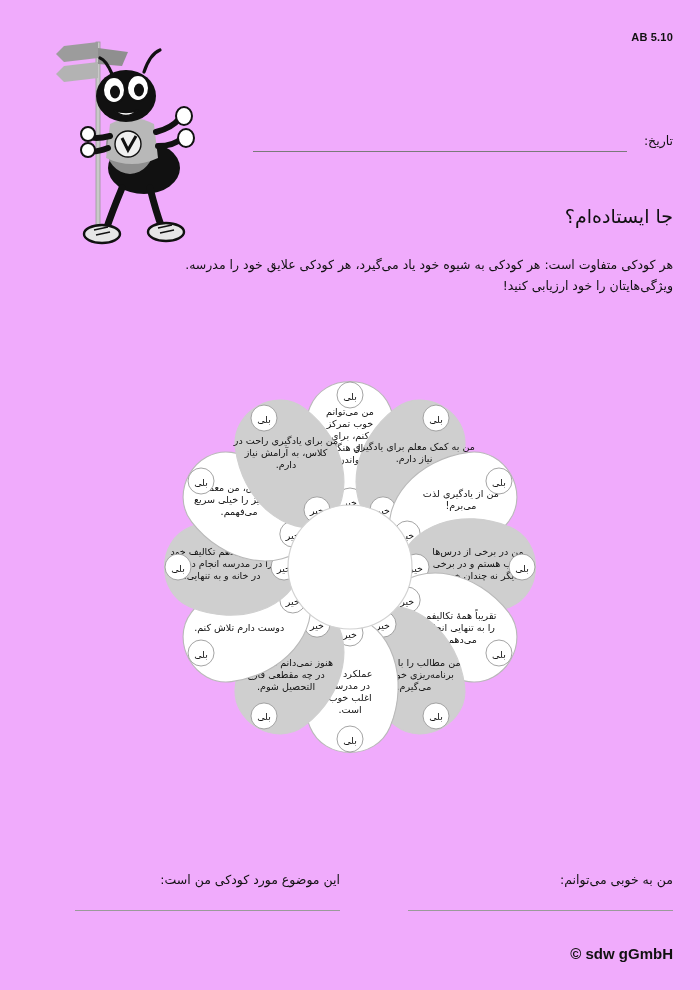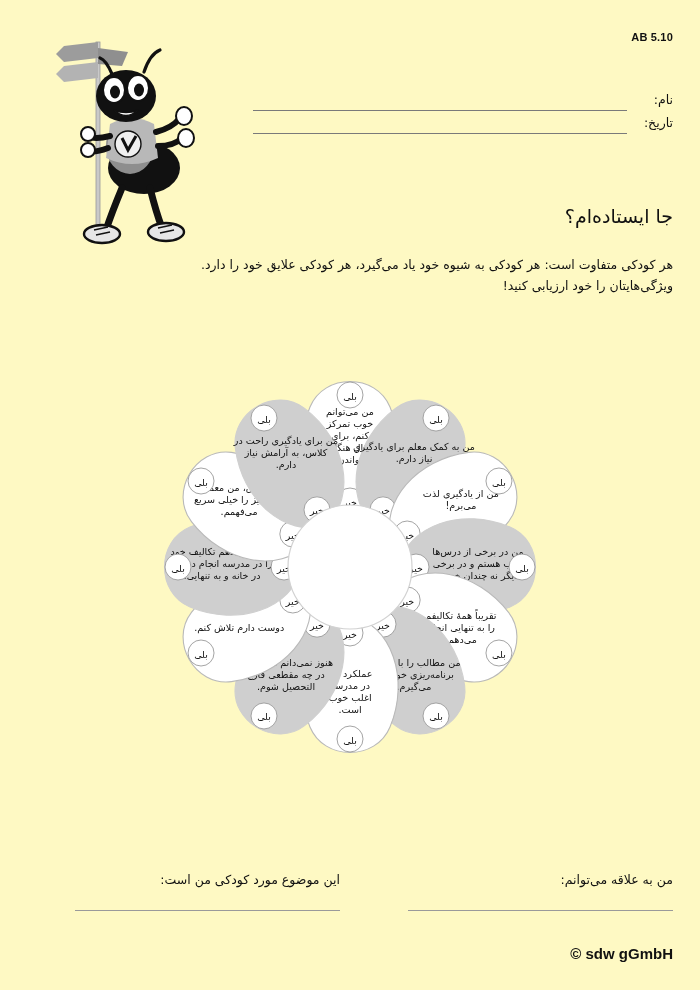--- a/index.html
+++ b/index.html
@@ -7,21 +7,21 @@
     padding: 0;
     background: #8c8c8c;
   }
   body {
     font-family: "DejaVu Sans", "Liberation Sans", sans-serif;
   }
   #page {
     position: relative;
     width: 700px;
     height: 990px;
-    background: #fef9c3;
+    background: #f0abfc;
     overflow: hidden;
     margin: 0 auto;
     box-sizing: border-box;
   }
 
   
   #sheet-code {
     position: absolute;
     top: 31px;
     right: 27px;
@@ -48,21 +48,21 @@
     direction: rtl;
   }
   .field-rule {
     position: absolute;
     right: 46px;
     left: 0;
     top: 18px;
     border-bottom: 1px solid #7a7a7a;
   }
   #field-name  { top: 92px; }
-  #field-date  { top: 115px; }
+  #field-date  { top: 133px; }
 
   
   #worksheet-title {
     position: absolute;
     top: 205px;
     right: 27px;
     font-size: 19px;
     color: #111;
     direction: rtl;
     text-align: right;
@@ -155,24 +155,20 @@
     direction: ltr;
   }
 </style>
 </head>
 <body>
 
 <div id="page">
 
   <div id="sheet-code">AB 5.10</div>
 
-  <div class="field-row" id="field-name">
-    <span class="field-label">نام:</span>
-    <span class="field-rule"></span>
-  </div>
 
   <div class="field-row" id="field-date">
     <span class="field-label">تاریخ:</span>
     <span class="field-rule"></span>
   </div>
 
   <svg id="mascot" viewBox="0 0 160 222">
 
     <rect x="44" y="14" width="4" height="198" fill="#c9c9c9" stroke="#9a9a9a" stroke-width="0.8"></rect>
 
@@ -214,21 +210,21 @@
     <path d="M70 160 q-10 24 -16 42" stroke="#111" stroke-width="7" fill="none" stroke-linecap="round"></path>
     <path d="M98 160 q6 24 12 40" stroke="#111" stroke-width="7" fill="none" stroke-linecap="round"></path>
 
     <ellipse cx="50" cy="206" rx="18" ry="9" fill="#e6e6e6" stroke="#111" stroke-width="2.4"></ellipse>
     <ellipse cx="114" cy="204" rx="18" ry="9" fill="#e6e6e6" stroke="#111" stroke-width="2.4"></ellipse>
     <path d="M42 202 l14 -3 M44 207 l14 -3" stroke="#111" stroke-width="1.6"></path>
     <path d="M106 200 l14 -3 M108 205 l14 -3" stroke="#111" stroke-width="1.6"></path>
   </svg>
 
   <div id="worksheet-title">جا ایستاده‌ام؟</div>
-  <div id="intro-text">هر کودکی متفاوت است: هر کودکی به شیوه خود یاد می‌گیرد، هر کودکی علایق خود را دارد. ویژگی‌هایتان را خود ارزیابی کنید!</div>
+  <div id="intro-text">هر کودکی متفاوت است: هر کودکی به شیوه خود یاد می‌گیرد، هر کودکی علایق خود را مدرسه. ویژگی‌هایتان را خود ارزیابی کنید!</div>
 
   <div id="flower-wrap">
     <svg id="flower-svg" viewBox="0 0 500 520">
       <defs>
 
         <path id="petal-shape" d="M0,-48 C -42,-58 -60,-112 -40,-160 C -26,-194 26,-194 40,-160 C 60,-112 42,-58 0,-48 Z"></path>
       </defs>
       <g id="petal-layer" transform="translate(250,262)">
           <g transform="rotate(0)">
             <use xlink:href="#petal-shape" class="petal-white"></use>
@@ -397,21 +393,21 @@
               <circle class="opt-circle" r="13"></circle>
               <text class="opt-label" y="1">خیر</text>
             </g>
           </g>
         </g>
       <circle class="flower-core" cx="250" cy="262" r="62"></circle>
     </svg>
   </div>
 
   <div class="prompt" id="prompt-right">
-    <span class="prompt-label">من به علاقه می‌توانم:</span>
+    <span class="prompt-label">من به خوبی می‌توانم:</span>
     <span class="prompt-rule"></span>
   </div>
 
   <div class="prompt" id="prompt-left">
     <span class="prompt-label">این موضوع مورد کودکی من است:</span>
     <span class="prompt-rule"></span>
   </div>
 
   <div id="footer-copyright">© sdw gGmbH</div>
 </div>

